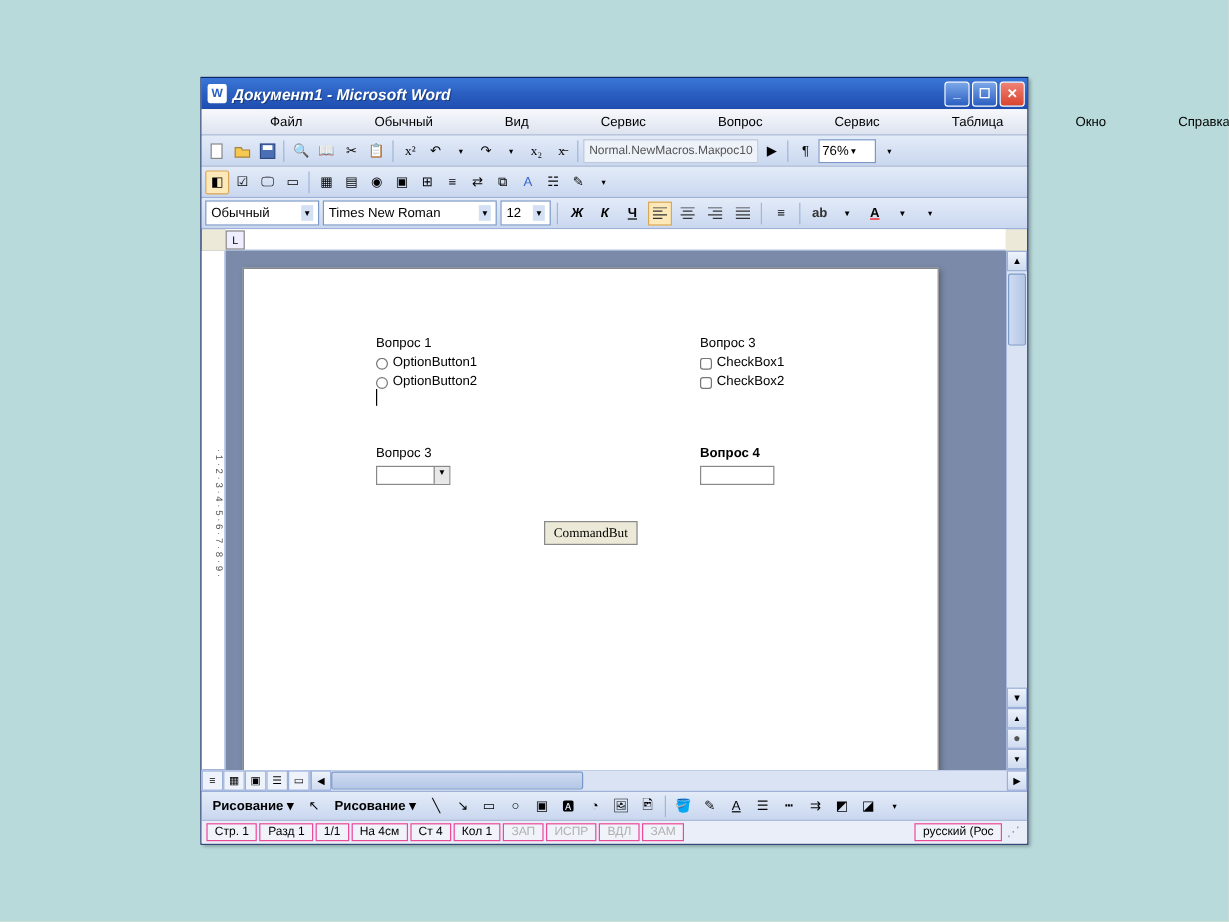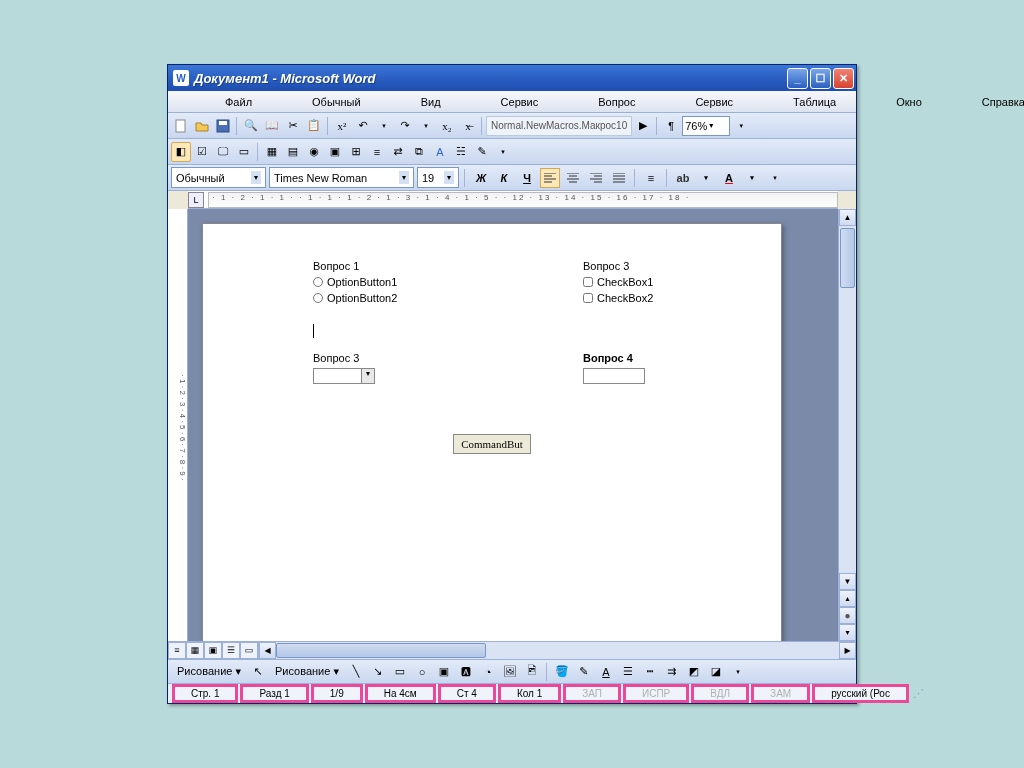--- a/index.html
+++ b/index.html
@@ -37,26 +37,26 @@
 .fmtbtn.active { background:#fde8b9; border-color:#d9a857; }
 
 .ruler-h { height:18px; background:#fff; border-bottom:1px solid #9cb0d9; display:flex; align-items:center; font-size:8px; position:relative; margin-left:20px; margin-right:18px; }
 .ruler-h .tab { width:16px; height:16px; border:1px solid #888; background:#eef; display:flex; align-items:center; justify-content:center; font-size:9px; margin-right:4px; }
 .ruler-h .marks { flex:1; background:linear-gradient(to bottom,#f2f2f2,#fff); height:16px; border:1px solid #bbb; position:relative; overflow:hidden; padding-left:3px; color:#555; letter-spacing:2px; white-space:nowrap; }
 
 .workarea { flex:1; display:flex; background:#7a8aa8; overflow:hidden; position:relative; }
 .ruler-v { width:20px; background:#fff; border-right:1px solid #9cb0d9; display:flex; flex-direction:column; align-items:center; font-size:8px; color:#555; padding-top:4px; gap:4px; writing-mode:vertical-rl; text-orientation:mixed; }
 .doc-scroll { flex:1; background:#7a8aa8; overflow:auto; padding:14px 0 0 14px; position:relative; }
 .page { width:580px; height:420px; background:#fff; border:1px solid #888; box-shadow:2px 2px 5px rgba(0,0,0,.3); padding:36px 44px; position:relative; font-size:11px; font-family:'Times New Roman',serif; }
-.page .q { position:absolute; }
+.page .q { position:absolute;margin-top:20px; }
 .page .q1 { left:110px; top:36px; }
 .page .q2 { left:380px; top:36px; }
 .page .q3 { left:110px; top:128px; }
 .page .q4 { left:380px; top:128px;font-weight:bold; }
-.page .opt { display:flex; align-items:center; gap:4px; margin-top:4px; font-size:11px; }
+.page .opt { display:flex; align-items:flex-end; gap:4px; margin-top:4px; font-size:11px; }
 .page .opt input { width:10px; height:10px; }
 .page .combo { width:62px; height:16px; border:1px solid #888; margin-top:4px; display:flex; }
 .page .combo .arr { width:13px; border-left:1px solid #888; background:#e8e8e8; text-align:center; font-size:8px; margin-left:auto; }
 .page .textfield { width:62px; height:16px; border:1px solid #888; margin-top:4px; }
 .page .cmdbtn { position:absolute; left:250px; top:210px; width:78px; height:20px; border:1px solid #888; background:#ece9d8; font-size:11px; text-align:center; line-height:18px; font-family:'Times New Roman',serif; }
 .page .cursor { position:absolute; left:110px; top:100px; width:1px; height:14px; background:#000; }
 
 .scrollbar-v { width:18px; background:#d9e3f3; border-left:1px solid #9cb0d9; display:flex; flex-direction:column; }
 .sbtn { height:17px; border:1px solid #9cb0d9; background:linear-gradient(#eef3fb,#cfdbf0); font-size:8px; text-align:center; line-height:15px; cursor:pointer; }
 .sthumb-v { flex:0 0 60px; background:linear-gradient(to right,#d0dbf0,#b3c7e7); border:1px solid #7a98c6; margin:2px 1px; border-radius:2px; }
@@ -67,24 +67,24 @@
 
 .scroll-row { height:18px; display:flex; background:#d9e3f3; border-top:1px solid #9cb0d9; }
 .viewbtns { display:flex; border-right:1px solid #9cb0d9; }
 .viewbtn { width:18px; height:17px; border:1px solid #9cb0d9; background:#eef3fb; font-size:9px; text-align:center; line-height:15px; cursor:pointer; }
 .scroll-h { flex:1; display:flex; align-items:center; }
 .scroll-h .sbtn { width:17px; height:17px; }
 .scroll-h .sthumb-h { height:15px; width:210px; background:linear-gradient(#d0dbf0,#b3c7e7); border:1px solid #7a98c6; border-radius:2px; }
 .scroll-h .strack-h { flex:1; }
 
 .drawbar { height:24px; background:linear-gradient(to bottom,#e3ebf8,#c9d7ef); border-top:1px solid #9cb0d9; display:flex; align-items:center; padding:0 4px; gap:2px; font-size:11px; }
-.drawbar .dlabel { padding:2px 4px; border:1px solid transparent; cursor:pointer; }
+.drawbar .dlabel { padding:2px 4px; border:1px solid transparent; cursor:pointer;font-weight:bold; }
 
 .statusbar { height:20px; background:#e9eef8; border-top:1px solid #9cb0d9; display:flex; align-items:center; font-size:10px; padding:0 4px; gap:2px; }
-.statusbar .cell { border:3px solid #ec4899; padding:1px 16px; background:#f0f3fa; white-space:nowrap; }
+.statusbar .cell { border:1px solid #ec4899; padding:1px 6px; background:#f0f3fa; white-space:nowrap; }
 .statusbar .cell.dim { color:#b0b0b0; }
 .statusbar .lang { margin-left:auto; }
 .statusbar .resize { font-size:11px; color:#8899bb; padding:0 2px; }
 
 svg { display:block; }
 </style>
 </head>
 <body>
 
 <div class="window">
@@ -178,21 +178,21 @@
   <div class="formatbar">
     <div class="fmt-combo style">
         <span>Обычный</span>
         <span class="arrow">▾</span>
       </div>
     <div class="fmt-combo font">
         <span>Times New Roman</span>
         <span class="arrow">▾</span>
       </div>
     <div class="fmt-combo size">
-        <span>19</span>
+        <span>12</span>
         <span class="arrow">▾</span>
       </div>
     <div class="tsep"></div>
     <div class="fmtbtn" style="font-style:italic">Ж</div>
     <div class="fmtbtn" style="font-style:italic">К</div>
     <div class="fmtbtn" style="text-decoration:underline">Ч</div>
     <div class="fmtbtn active">
         <svg width="12" height="10">
           <path d="M0 0h12M0 3h8M0 6h12M0 9h8" stroke="#333"></path>
         </svg>
@@ -217,21 +217,20 @@
     <div class="tsep"></div>
     <div class="fmtbtn" style="color:#333">ab</div>
     <div class="fmtbtn" style="font-size:7px">▾</div>
     <div class="fmtbtn" style="text-decoration:underline;text-decoration-color:red">A</div>
     <div class="fmtbtn" style="font-size:7px">▾</div>
     <div class="tbtn" style="font-size:7px">▾</div>
   </div>
 
   <div class="ruler-h">
     <div class="tab">L</div>
-    <div class="marks">· 1 · 2 · 1 · 1 ·   · 1 · 1 · 1 · 2 · 1 · 3 · 1 · 4 · 1 · 5 ·                                           · 12 · 13 · 14 · 15 · 16 · 17 · 18 ·</div>
   </div>
 
   <div class="workarea">
     <div class="ruler-v">
       · 1 · 2 · 3 · 4 · 5 · 6 · 7 · 8 · 9 ·
     </div>
     <div class="doc-scroll">
       <div class="page">
         <div class="q q1">
           <div>Вопрос 1</div>
@@ -319,21 +318,21 @@
     <div class="tbtn">┅</div>
     <div class="tbtn">⇉</div>
     <div class="tbtn">◩</div>
     <div class="tbtn">◪</div>
     <div class="tbtn" style="font-size:7px">▾</div>
   </div>
 
   <div class="statusbar">
     <div class="cell">Стр. 1</div>
     <div class="cell">Разд 1</div>
-    <div class="cell">1/9</div>
+    <div class="cell">1/1</div>
     <div class="cell">На 4см</div>
     <div class="cell">Ст 4</div>
     <div class="cell">Кол 1</div>
     <div class="cell dim">ЗАП</div>
     <div class="cell dim">ИСПР</div>
     <div class="cell dim">ВДЛ</div>
     <div class="cell dim">ЗАМ</div>
     <div class="cell lang">русский (Рос</div>
     <div class="resize">⋰</div>
   </div>

